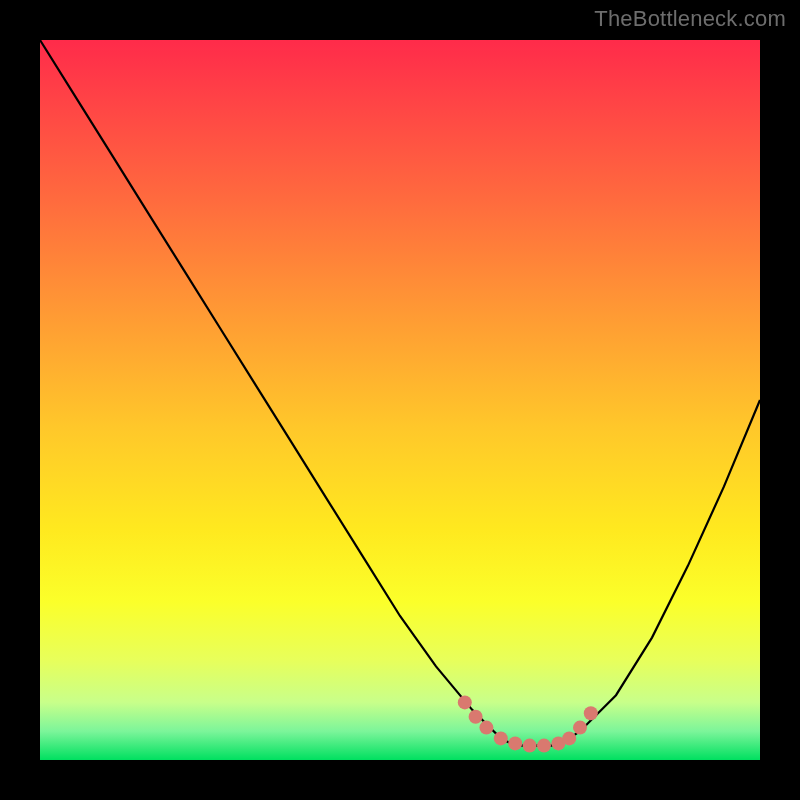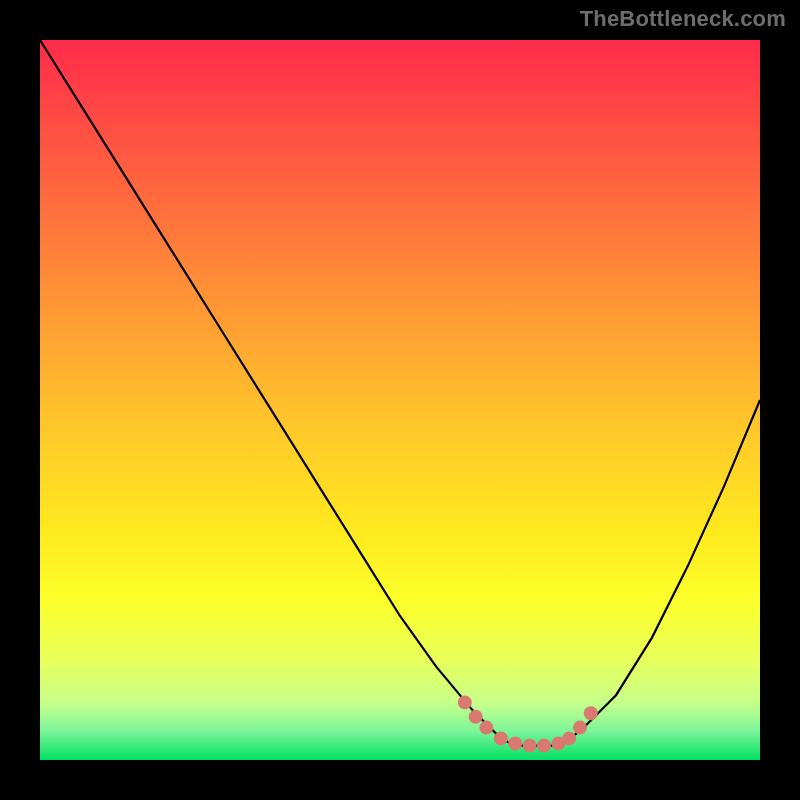--- a/index.html
+++ b/index.html
@@ -39,21 +39,21 @@
       #7cf59a 96%,
       #00e060 100%
     );
   }
   .watermark {
     position: absolute;
     top: 6px;
     right: 14px;
     color: #6d6d6d;
     font-size: 22px;
-    font-weight: 700;
+    font-weight: 400;
     letter-spacing: 0.2px;
   }
   svg.curve {
     position: absolute;
     left: 0;
     top: 0;
     width: 720px;
     height: 720px;
     overflow: visible;
   }

